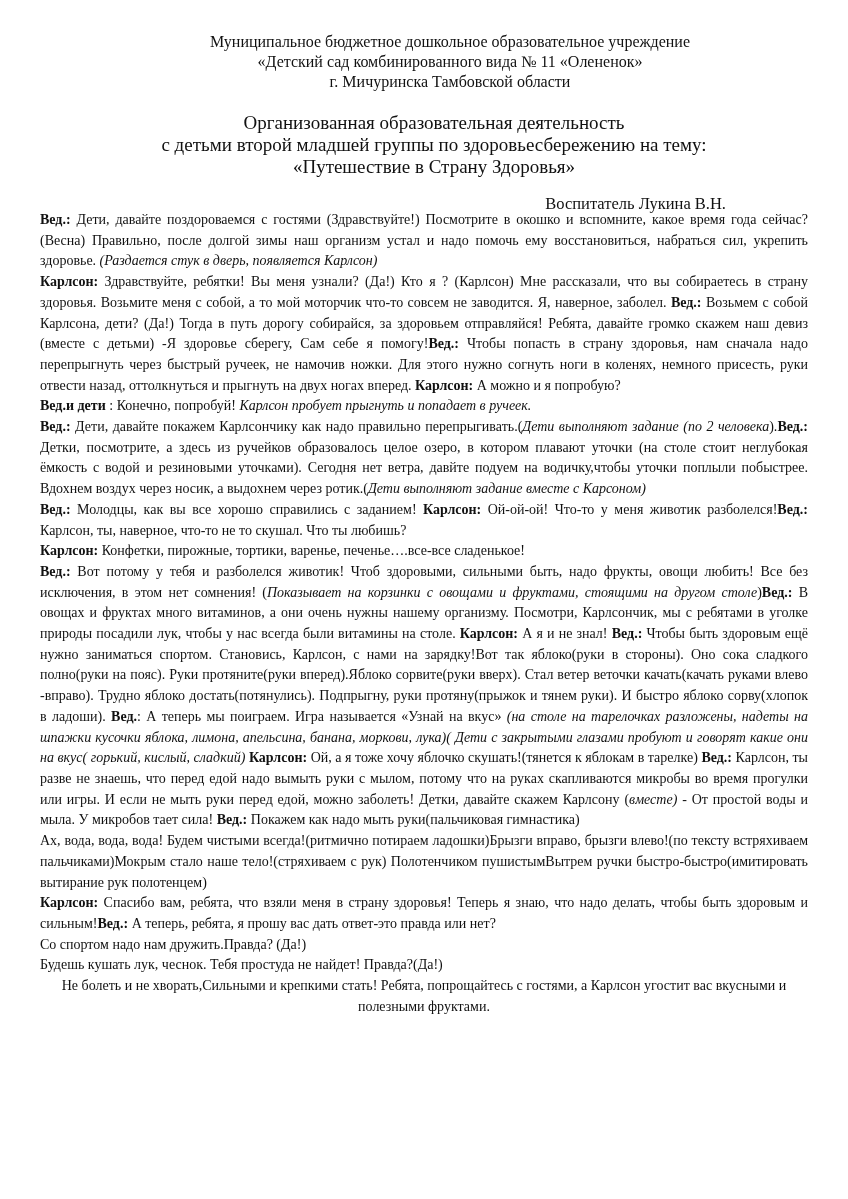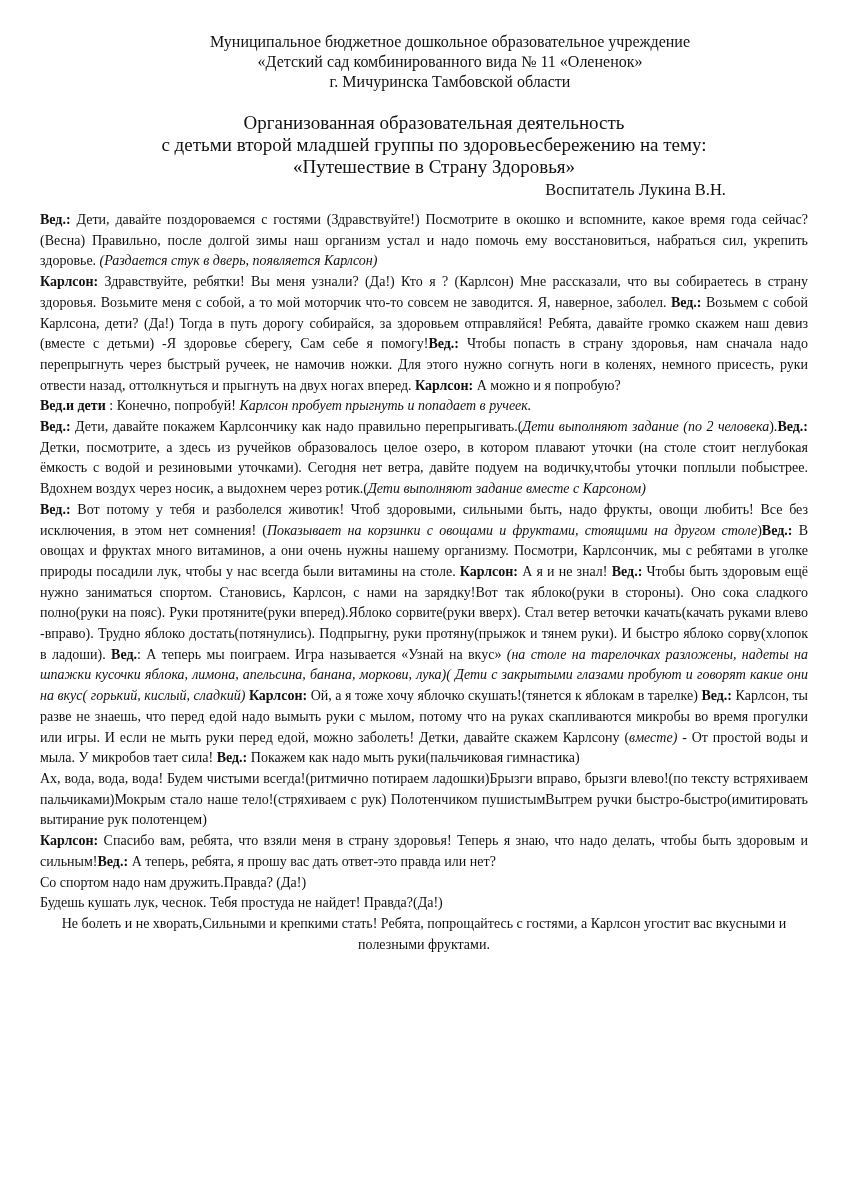--- a/index.html
+++ b/index.html
@@ -13,21 +13,21 @@
     position: absolute; left: 0; top: 32px; width: 900px;
     text-align: center; font-size: 16px; line-height: 20px;
   }
   .header div { white-space: nowrap; }
   .title {
     position: absolute; left: 0; top: 112px; width: 868px;
     text-align: center; font-size: 19px; line-height: 22px;
   }
   .title div { white-space: nowrap; }
   .author {
-    position: absolute; right: 122px; top: 180px;
+    position: absolute; right: 122px; top: 194px;
     font-size: 16.5px; line-height: 20px; white-space: nowrap;
   }
   .body {
     position: absolute; left: 40px; top: 210px; width: 768px;
     font-size: 14px; line-height: 20.7px; text-align: justify;
   }
   .body p { margin: 0; }
   .body p.last-left { text-align: center; }
   b { font-weight: bold; }
   i { font-style: italic; }
@@ -48,20 +48,22 @@
     <div>«Путешествие в Страну Здоровья»</div>
   </div>
 
   <div class="author">Воспитатель Лукина В.Н.</div>
 
   <div class="body" id="doc-body">
       <p><b> Вед.:</b><span> Дети, давайте поздороваемся с гостями (Здравствуйте!) Посмотрите в окошко и вспомните, какое время года сейчас? (Весна) Правильно, после долгой зимы наш организм устал и надо помочь ему восстановиться, набраться сил, укрепить здоровье. </span><i>(Раздается стук в дверь, появляется Карлсон)</i></p>
       <p><b>Карлсон:</b><span>  Здравствуйте, ребятки! Вы меня узнали? (Да!) Кто я ? (Карлсон) Мне рассказали, что вы собираетесь в страну здоровья. Возьмите меня с собой, а то мой моторчик что-то совсем не заводится. Я, наверное, заболел. </span><b>Вед.:</b><span> Возьмем с собой Карлсона, дети? (Да!) Тогда в путь дорогу собирайся, за здоровьем отправляйся! Ребята, давайте громко скажем наш девиз (вместе с детьми) -Я здоровье сберегу, Сам себе я помогу!</span><b>Вед.:</b><span> Чтобы попасть в страну здоровья, нам сначала надо перепрыгнуть через быстрый   ручеек, не намочив ножки. Для этого нужно согнуть ноги в коленях, немного присесть, руки отвести назад, оттолкнуться и прыгнуть на двух ногах вперед. </span><b>Карлсон:</b><span>  А можно и я попробую?</span></p>
       <p><b>Вед.и дети</b><span> : Конечно, попробуй! </span><i>Карлсон пробует прыгнуть и попадает в ручеек.</i></p>
       <p><b>Вед.:</b><span> Дети, давайте покажем Карлсончику как надо правильно перепрыгивать.(</span><i>Дети выполняют задание (по 2 человека</i><span>).</span><b>Вед.:</b><span> Детки, посмотрите, а здесь из ручейков образовалось целое озеро, в котором плавают уточки (на столе стоит неглубокая ёмкость с водой и резиновыми уточками). Сегодня нет ветра, давйте подуем на водичку,чтобы уточки поплыли побыстрее. Вдохнем воздух через носик, а выдохнем через ротик.(</span><i>Дети выполняют задание вместе с Карсоном)</i></p>
+      <p><b>Вед.:</b><span> Молодцы, как вы все хорошо справились с заданием! </span><b>Карлсон:</b><span>  Ой-ой-ой! Что-то у меня животик разболелся!</span><b>Вед.:</b><span> Карлсон, ты, наверное, что-то не то скушал. Что ты любишь?</span></p>
+      <p><b>Карлсон:</b><span>  Конфетки, пирожные, тортики, варенье, печенье….все-все сладенькое!</span></p>
       <p><b>Вед.:</b><span>  Вот потому у тебя и разболелся животик! Чтоб здоровыми, сильными  быть, надо фрукты, овощи любить! Все без исключения,  в этом нет сомнения! (</span><i>Показывает  на корзинки с овощами и фруктами, стоящими на другом столе</i><span>)</span><b>Вед.:</b><span> В овощах и фруктах много витаминов, а они очень нужны нашему организму.  Посмотри, Карлсончик,  мы с ребятами в уголке природы посадили лук, чтобы у нас всегда были витамины на столе. </span><b>Карлсон:</b><span>  А я и не знал! </span><b>Вед.:</b><span> Чтобы быть здоровым ещё нужно заниматься спортом. Становись, Карлсон, с нами на зарядку!Вот так яблоко(руки в стороны). Оно сока сладкого полно(руки на пояс). Руки протяните(руки вперед).Яблоко сорвите(руки вверх).  Стал ветер веточки качать(качать руками влево -вправо). Трудно яблоко достать(потянулись). Подпрыгну, руки протяну(прыжок и тянем руки). И быстро яблоко сорву(хлопок в ладоши). </span><b>Вед.</b><span>: А теперь мы поиграем. Игра называется «Узнай на вкус» </span><i>(на столе на тарелочках разложены, надеты на шпажки кусочки яблока, лимона, апельсина, банана, моркови, лука)( Дети с закрытыми глазами пробуют и говорят какие они на вкус( горький, кислый, сладкий)</i><span> </span><b>Карлсон:</b><span>  Ой, а я тоже хочу яблочко скушать!(тянется к яблокам в тарелке) </span><b>Вед.:</b><span>  Карлсон, ты разве не знаешь, что перед едой надо вымыть руки с мылом, потому что на руках скапливаются микробы во время прогулки или игры. И если не мыть руки перед едой, можно заболеть! Детки, давайте скажем Карлсону (</span><i>вместе)</i><span> -  От простой воды и мыла. У микробов тает сила! </span><b>Вед.:</b><span> Покажем как надо мыть руки(пальчиковая гимнастика)</span></p>
       <p><span>Ах, вода, вода, вода! Будем чистыми всегда!(ритмично потираем ладошки)Брызги вправо, брызги влево!(по тексту встряхиваем пальчиками)Мокрым стало наше тело!(стряхиваем с рук) Полотенчиком пушистымВытрем ручки быстро-быстро(имитировать вытирание рук полотенцем)</span></p>
       <p><b>Карлсон:</b><span>  Спасибо вам, ребята, что взяли меня в страну здоровья! Теперь я знаю, что надо делать, чтобы быть здоровым и сильным!</span><b>Вед.:</b><span> А теперь, ребята, я прошу вас дать ответ-это правда или нет?</span></p>
       <p><span>Со спортом надо нам дружить.Правда? (Да!)</span></p>
       <p><span>Будешь кушать лук, чеснок. Тебя простуда не найдет! Правда?(Да!)</span></p>
       <p class="last-left"><span>Не болеть и не хворать,Сильными и крепкими стать! Ребята, попрощайтесь с гостями, а Карлсон угостит вас вкусными и полезными фруктами.</span></p>
     </div>
 </div>
 
 </body></html>

